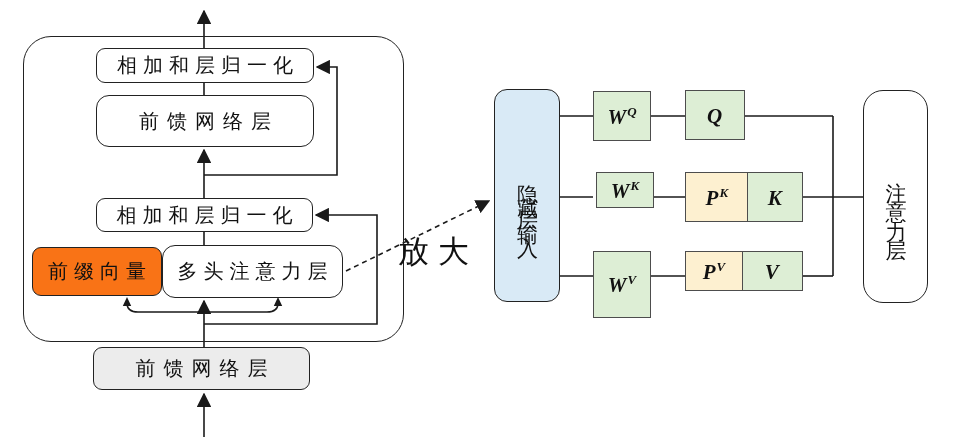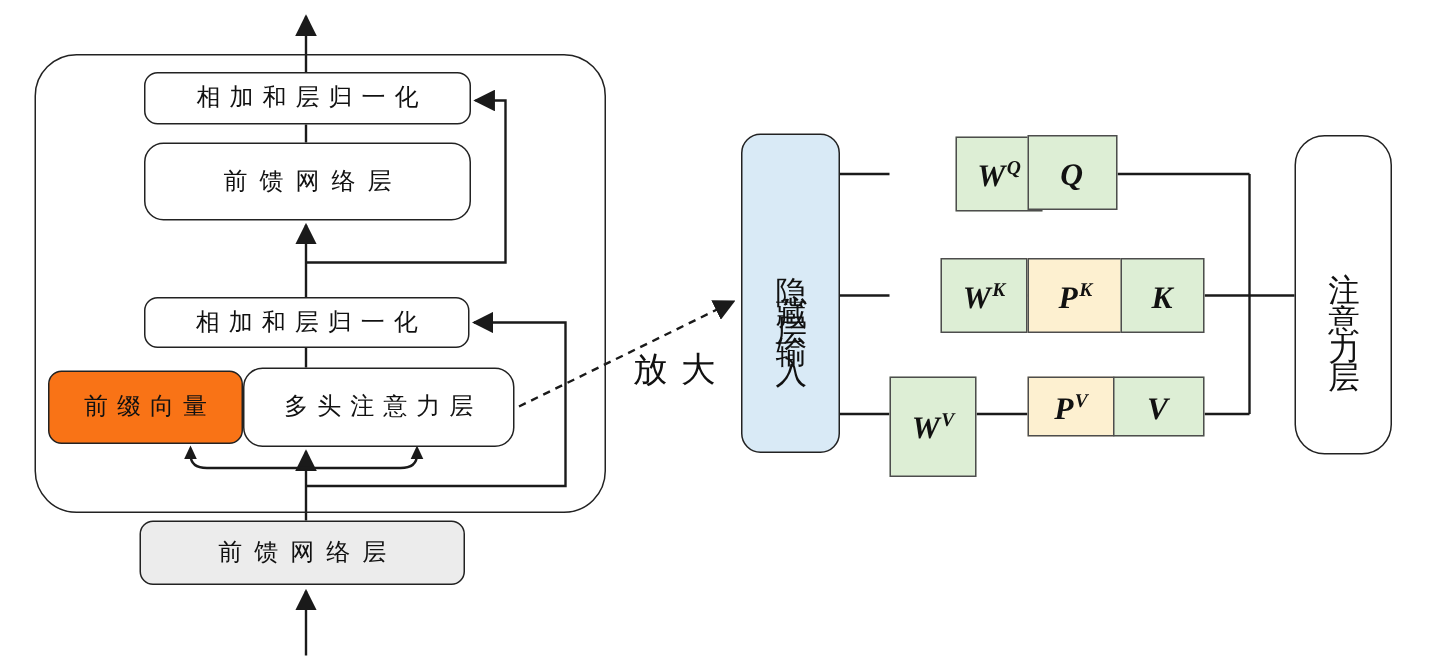--- a/index.html
+++ b/index.html
@@ -7,21 +7,21 @@
     position:relative;width:964px;height:448px;background:#ffffff;overflow:hidden;
     font-family:"Liberation Serif","DejaVu Serif",serif;color:#111;
   }
   #wires{position:absolute;left:0;top:0;width:964px;height:448px;}
   .box{
     position:absolute;display:flex;align-items:center;justify-content:center;
     box-sizing:border-box;background:#fff;text-align:center;
   }
   .rounded{border:1.6px solid #222;border-radius:9px;}
   .biground{border-radius:13px;}
-  .cn{font-size:16px;letter-spacing:6px;padding-left:6px;white-space:nowrap;}
+  .cn{font-size:20px;letter-spacing:6px;padding-left:6px;white-space:nowrap;}
   .cn8{letter-spacing:8px;padding-left:8px;}
   .container-box{
     position:absolute;border:1.6px solid #222;border-radius:28px;background:transparent;
   }
   .square{border:1.3px solid #4d4d4d;}
   .green{background:#ddeed5;}
   .amber{background:#fdf0d0;}
   .peach{background:#f97316;}
   .blue{background:#d9eaf6;}
   .grayfill{background:#ececec;}
@@ -33,21 +33,21 @@
   }
   .vsp13{letter-spacing:13px;padding-top:10px;}
   .vsp20{letter-spacing:20px;padding-top:16px;}
   .pair{position:absolute;display:flex;box-sizing:border-box;}
   .pair .cell{
     box-sizing:border-box;border:1.3px solid #4d4d4d;height:100%;
     display:flex;align-items:center;justify-content:center;
   }
   .pair .cell + .cell{margin-left:-1.3px;}
   #zoom-label{
-    position:absolute;left:422px;top:231px;font-size:23px;letter-spacing:9px;
+    position:absolute;left:398px;top:231px;font-size:31px;letter-spacing:9px;
     white-space:nowrap;
   }
 </style>
 </head>
 <body>
 
 <div id="stage">
 
   <svg id="wires" viewBox="0 0 964 448" xmlns="http://www.w3.org/2000/svg">
     <defs>
@@ -118,29 +118,29 @@
   <div class="box rounded grayfill" style="left:93px;top:347px;width:217px;height:43px;">
     <span class="cn cn8">前馈网络层</span>
   </div>
 
   <div id="zoom-label">放大</div>
 
   <div class="box rounded biground blue" style="left:494px;top:89px;width:66px;height:213px;">
     <span class="vtext vsp13">隐藏层输入</span>
   </div>
 
-  <div class="box square green" style="left:593px;top:91px;width:58px;height:50px;margin-left:44px;">
+  <div class="box square green" style="left:593px;top:91px;width:58px;height:50px;">
     <span class="math"><span>W</span><sup>Q</sup></span>
   </div>
 
   <div class="box square green" style="left:685px;top:90px;width:60px;height:50px;">
     <span class="math"><span>Q</span><sup></sup></span>
   </div>
 
-  <div class="box square green" style="left:627px;top:172px;width:58px;height:50px;justify-content:center;">
+  <div class="box square green" style="left:596px;top:172px;width:58px;height:36px;justify-content:center;">
     <span class="math"><span>W</span><sup>K</sup></span>
   </div>
 
   <div class="pair" style="left:685px;top:172px;width:118px;height:50px;">
     <div class="cell amber" style="width:70px;">
       <span class="math"><span>P</span><sup>K</sup></span>
     </div>
     <div class="cell green" style="width:61px;">
       <span class="math"><span>K</span><sup></sup></span>
     </div>

